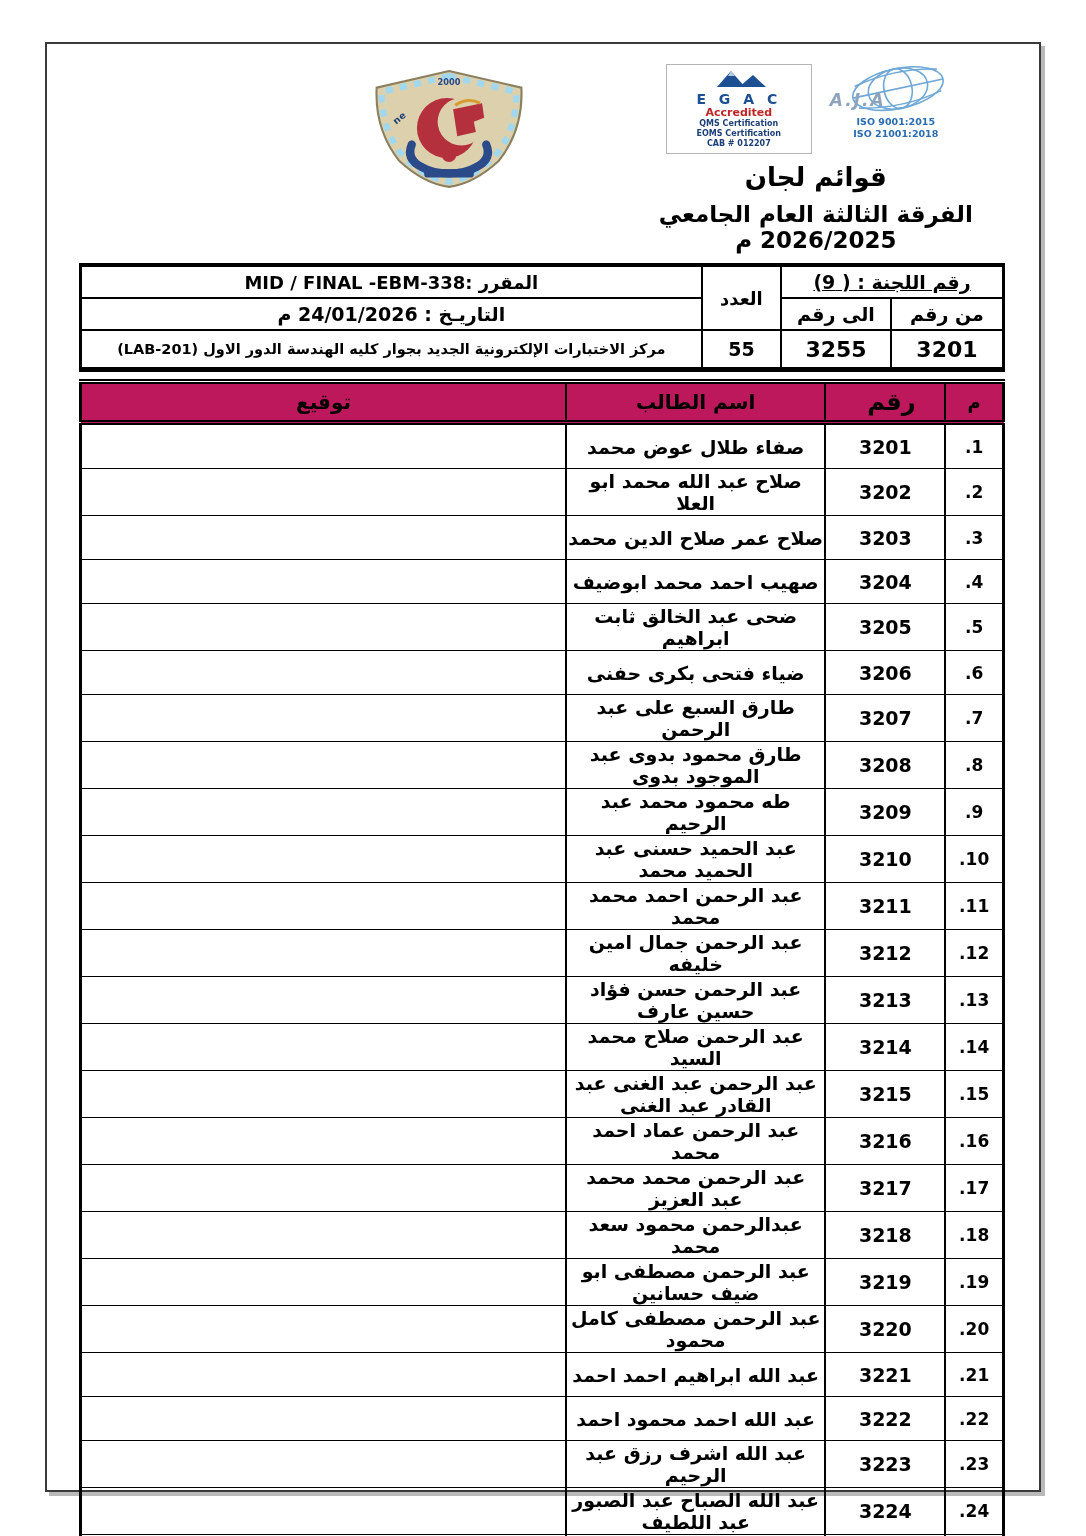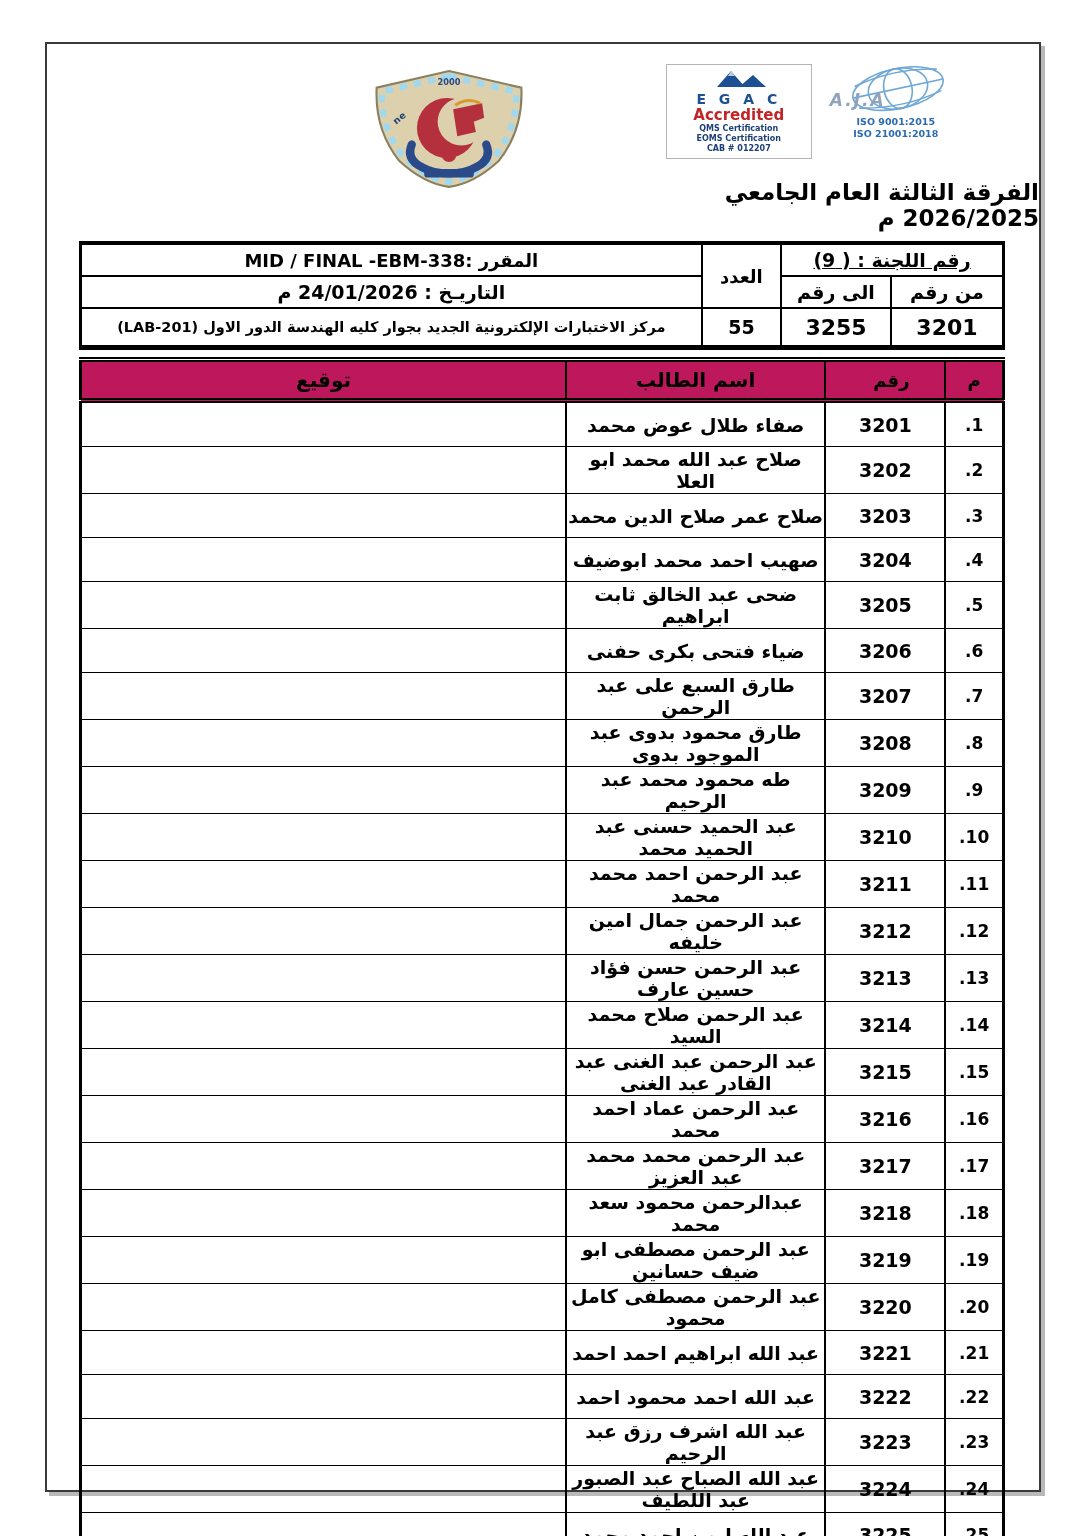--- a/index.html
+++ b/index.html
@@ -16,27 +16,27 @@
   
   .header{display:flex;width:100%;}
   .hdr-right{width:26%;text-align:center;padding-top:16px;}
   .hdr-center{width:45%;text-align:center;padding-top:20px;}
   .hdr-left{width:29%;text-align:center;padding-top:24px;}
   .org-line{font-weight:bold;font-size:18px;color:#111;line-height:1.35;}
   .dept-line{font-weight:bold;font-size:20px;color:#111;margin-top:4px;}
   .accred-strip{display:flex;direction:ltr;justify-content:center;align-items:flex-start;gap:14px;background:#fff;}
   .egac-box{width:140px;border:1px solid #b5b5b5;background:#fff;padding:3px 2px 4px;direction:ltr;}
   .egac-name{color:#1d4f93;font-weight:bold;font-size:14px;letter-spacing:4px;line-height:1;}
-  .egac-accredited{color:#c22525;font-weight:bold;font-size:15px;line-height:1.2;}
+  .egac-accredited{color:#c22525;font-weight:bold;font-size:11px;line-height:1.2;}
   .egac-line{color:#1d3f77;font-weight:bold;font-size:8px;line-height:1.25;}
   .aja-box{width:140px;background:#fff;padding:2px 0;direction:ltr;position:relative;}
   .aja-name{color:#8fa3bd;font-weight:bold;font-size:17px;font-style:italic;letter-spacing:2px;position:absolute;left:4px;top:26px;}
   .iso-line{color:#2b6cb0;font-weight:bold;font-size:9.5px;line-height:1.3;text-align:center;}
   .doc-title{font-weight:bold;font-size:26px;color:#000;margin-top:8px;}
-  .doc-subtitle{font-weight:bold;font-size:23px;color:#000;margin-top:20px;text-align:right;}
+  .doc-subtitle{font-weight:bold;font-size:23px;color:#000;margin-top:9px;}
   
   table{border-collapse:collapse;}
   .info-table{
     margin:10px 34px 0 32px;width:926px;table-layout:fixed;
     border:3px solid #000;border-bottom:5px solid #000;border-top:4px solid #000;
   }
   .info-table td{border:2px solid #000;text-align:center;vertical-align:middle;font-weight:bold;color:#000;padding:0 4px;}
   .cell-committee{font-size:19px;height:30px;text-decoration:underline;}
   .cell-range-label{font-size:19px;height:30px;}
   .cell-range-value{font-size:22px;height:36px;}
@@ -48,21 +48,21 @@
   
   .students-table{
     margin:7px 34px 0 32px;width:926px;table-layout:fixed;
     border:3px solid #000;border-top:5px double #000;
   }
   .students-table th{
     background:#be185d;border:2px solid #000;border-bottom:5px double #000;
     font-weight:bold;color:#000;height:34px;vertical-align:middle;
   }
   .th-serial{font-size:18px;}
-  .th-number{font-size:18px;padding-left:13px;}
+  .th-number{font-size:24px;padding-left:13px;}
   .th-name{font-size:20px;}
   .th-signature{font-size:20px;}
   .students-table td{
     border:1.5px solid #000;border-right:2px solid #000;border-left:2px solid #000;
     height:41px;vertical-align:middle;text-align:center;font-weight:bold;color:#000;
   }
   .td-serial{font-size:17px;}
   .td-number{font-size:19px;}
   .td-name{font-size:19px;}
 </style>
@@ -101,20 +101,21 @@
                 <path d="M20 12 Q62 2 104 12"></path>
                 <path d="M20 34 Q62 44 104 34"></path>
               </g>
             </svg>
           </span>
           <span class="aja-name">A.J.A</span>
           <div class="iso-line">ISO 9001:2015</div>
           <div class="iso-line">ISO 21001:2018</div>
         </div>
       </div>
+      <div class="doc-title">قوائم لجان</div>
       <div class="doc-subtitle">الفرقة الثالثة العام الجامعي 2026/2025 م</div>
     </div>
 
     <div class="hdr-left">
       <span>
         <svg width="170" height="122" viewBox="0 0 160 118">
           <defs>
               <path id="arcF" d="M30 54 Q80 10 130 54"></path>
             </defs>
           <path d="M80 3 L150 19 Q152 60 128 90 Q104 112 80 115 Q56 112 32 90 Q8 60 10 19 Z" fill="#ddd0ac" stroke="#8a7f5f" stroke-width="2"></path>

